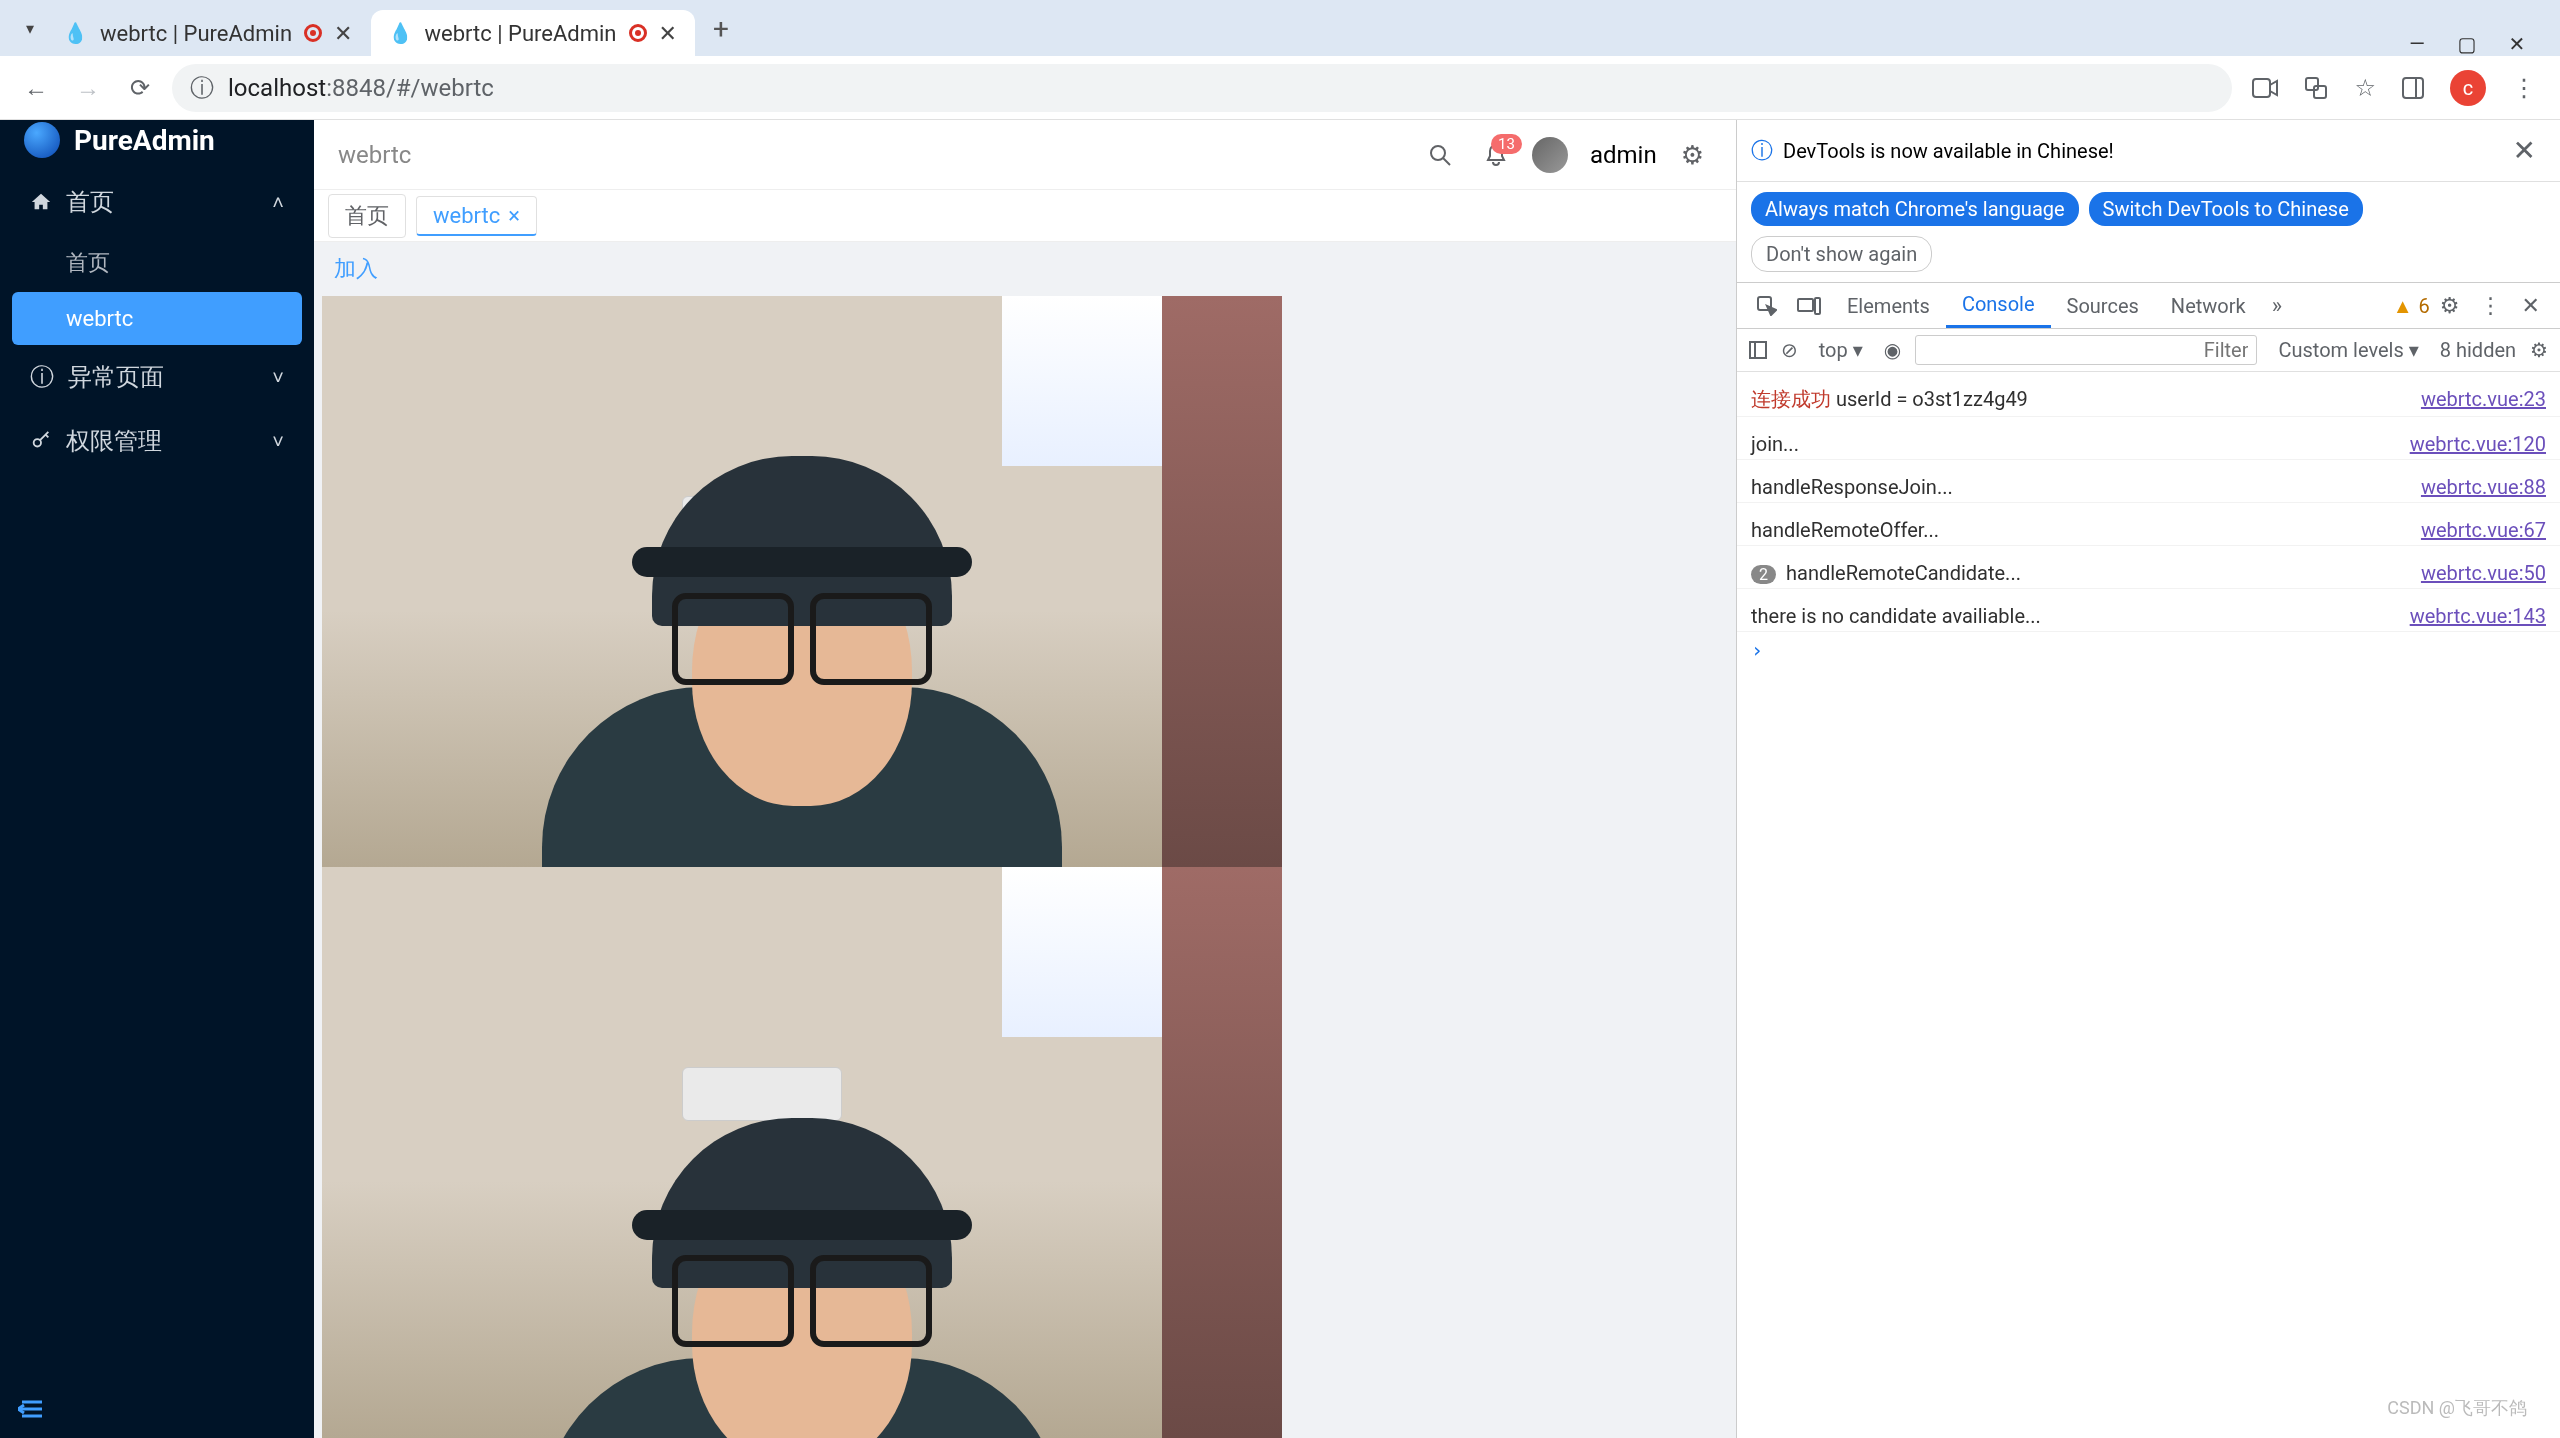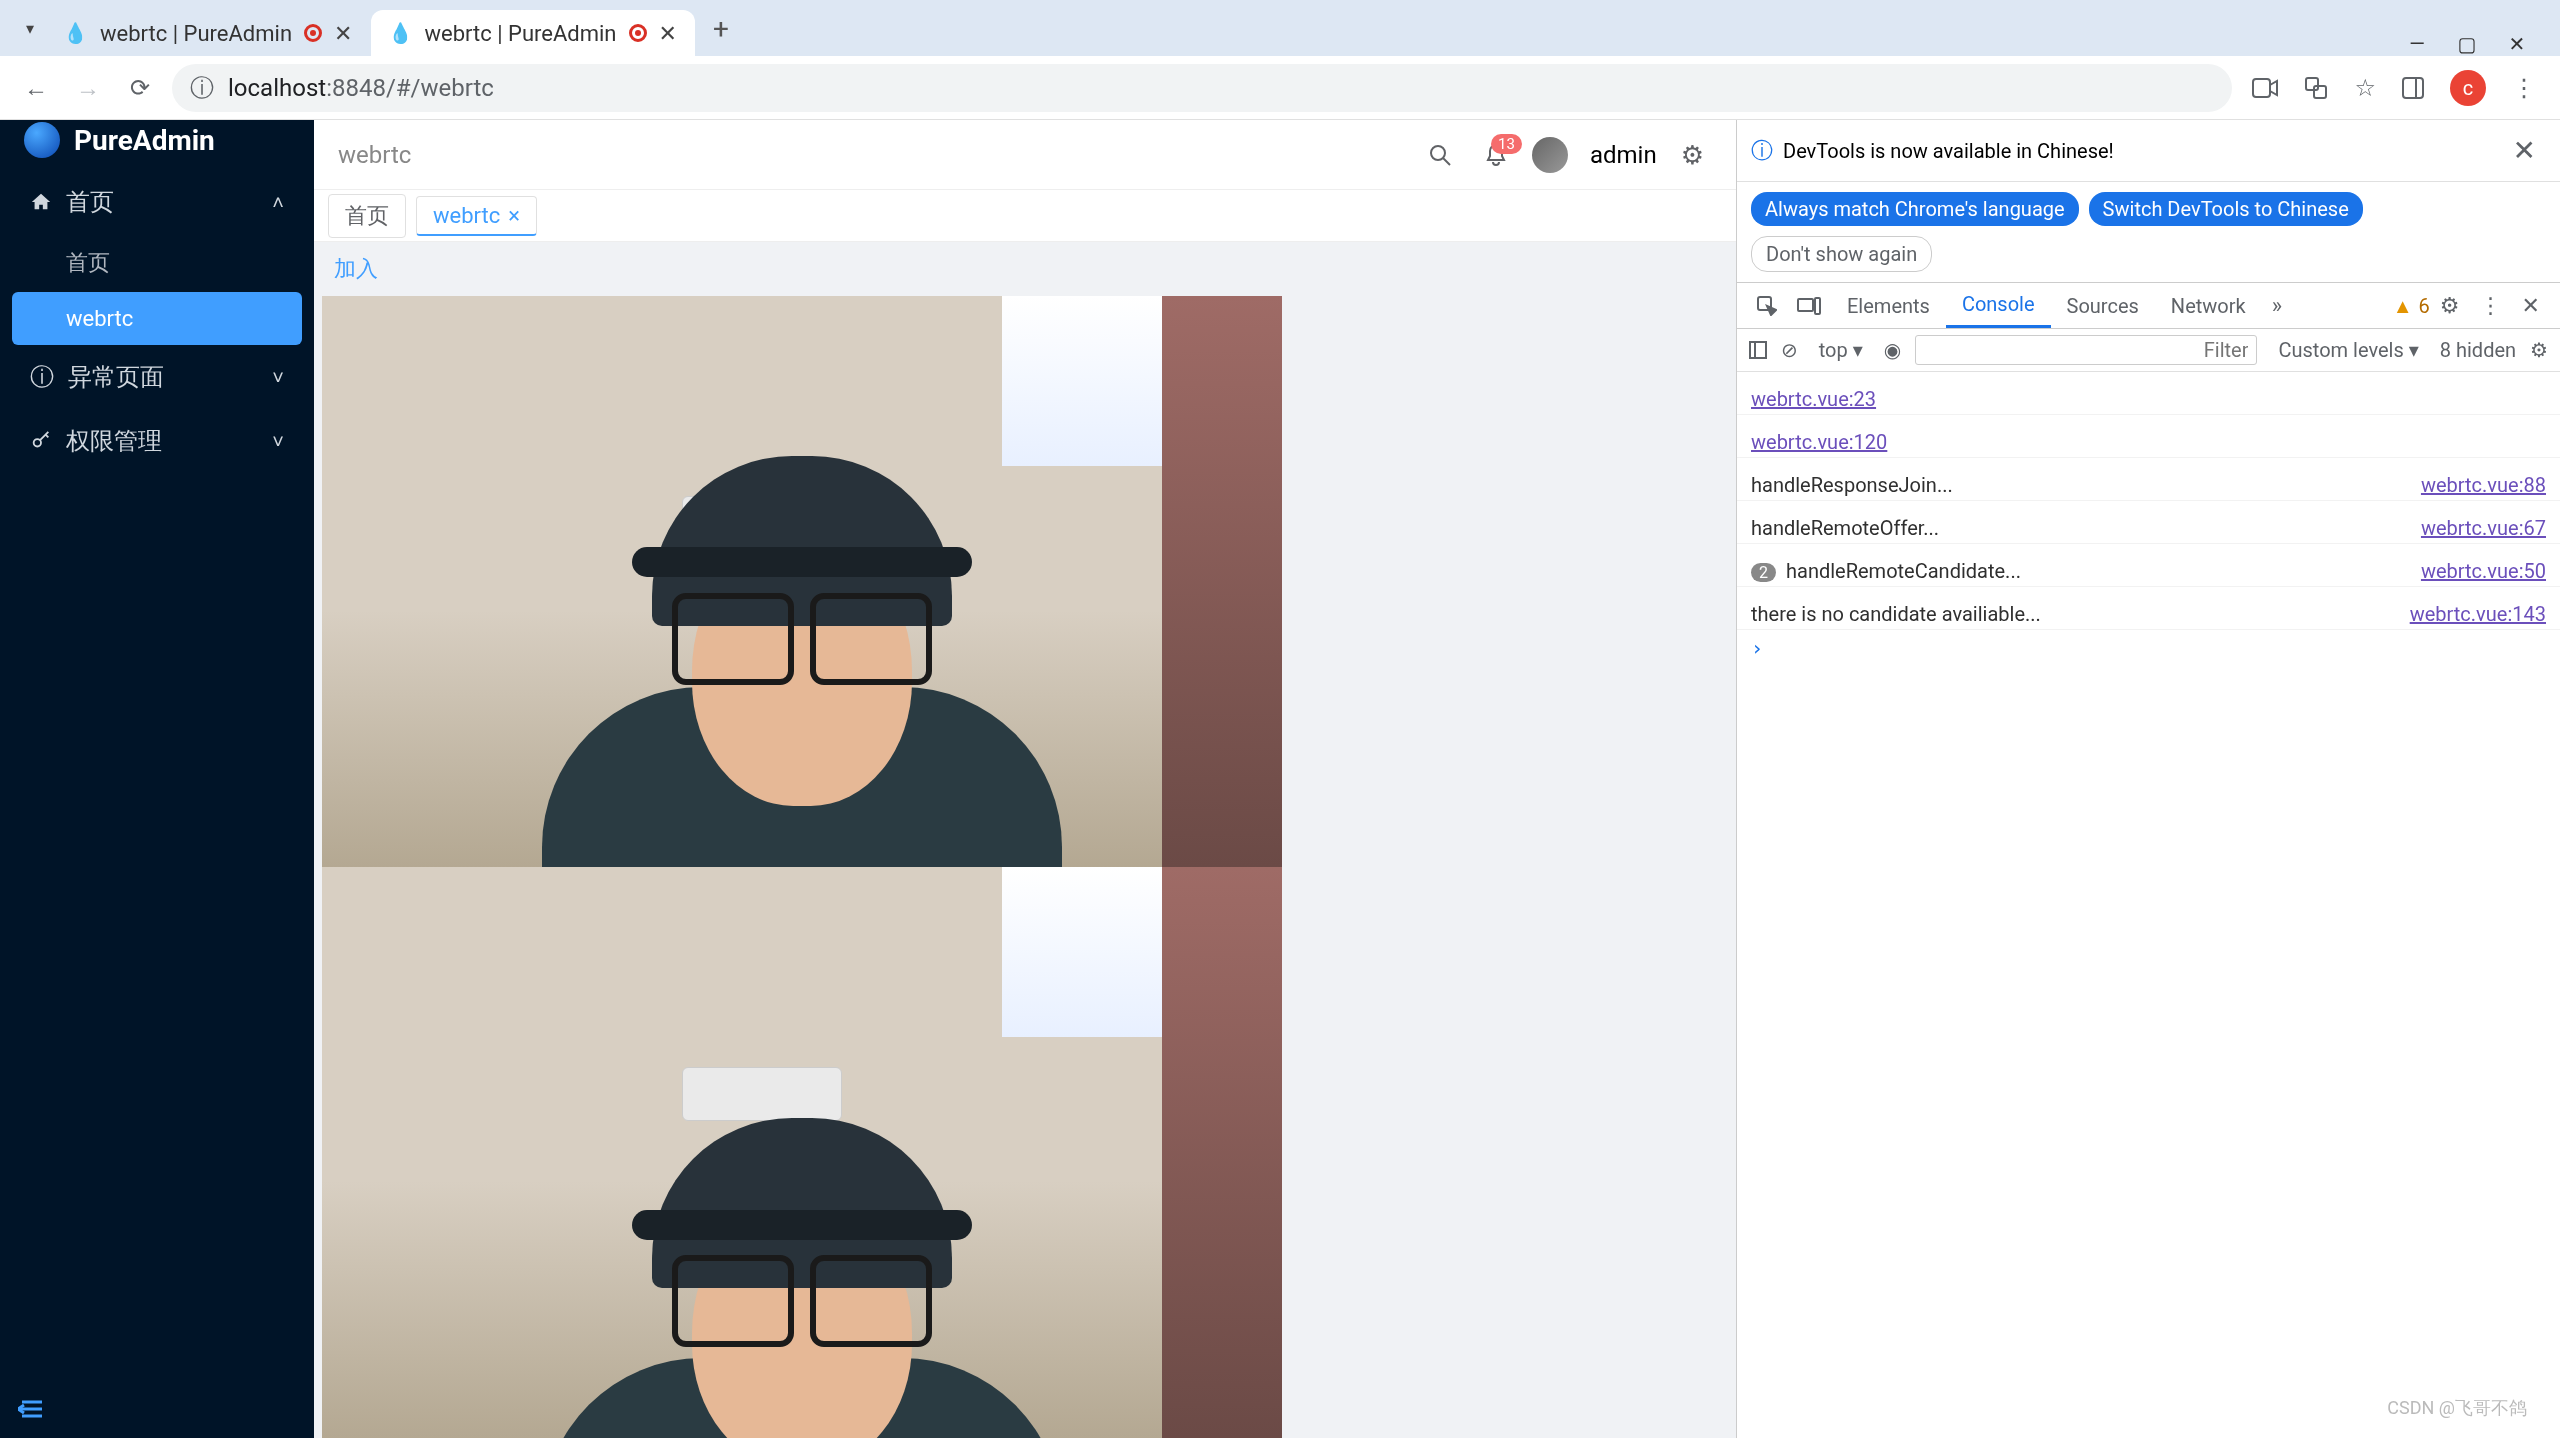--- a/index.html
+++ b/index.html
@@ -318,23 +318,25 @@
       <span>⊘</span>
       <span class="sel"><span>top</span> ▾</span>
       <span>◉</span>
       <input class="dt-filter" placeholder="Filter" style="">
       <span class="sel"><span>Custom levels</span> ▾</span>
       <span>8 hidden</span>
       <span>⚙</span>
     </div>
     <div class="dt-log">
       <div class="log-row">
+        <span class="msg"><span class="red">连接成功 </span><span>userId = o3st1zz4g49</span></span>
         <a class="src">webrtc.vue:23</a>
       </div>
       <div class="log-row">
+        <span class="msg">join...</span>
         <a class="src">webrtc.vue:120</a>
       </div>
       <div class="log-row">
         <span class="msg">handleResponseJoin...</span>
         <a class="src">webrtc.vue:88</a>
       </div>
       <div class="log-row">
         <span class="msg">handleRemoteOffer...</span>
         <a class="src">webrtc.vue:67</a>
       </div>

